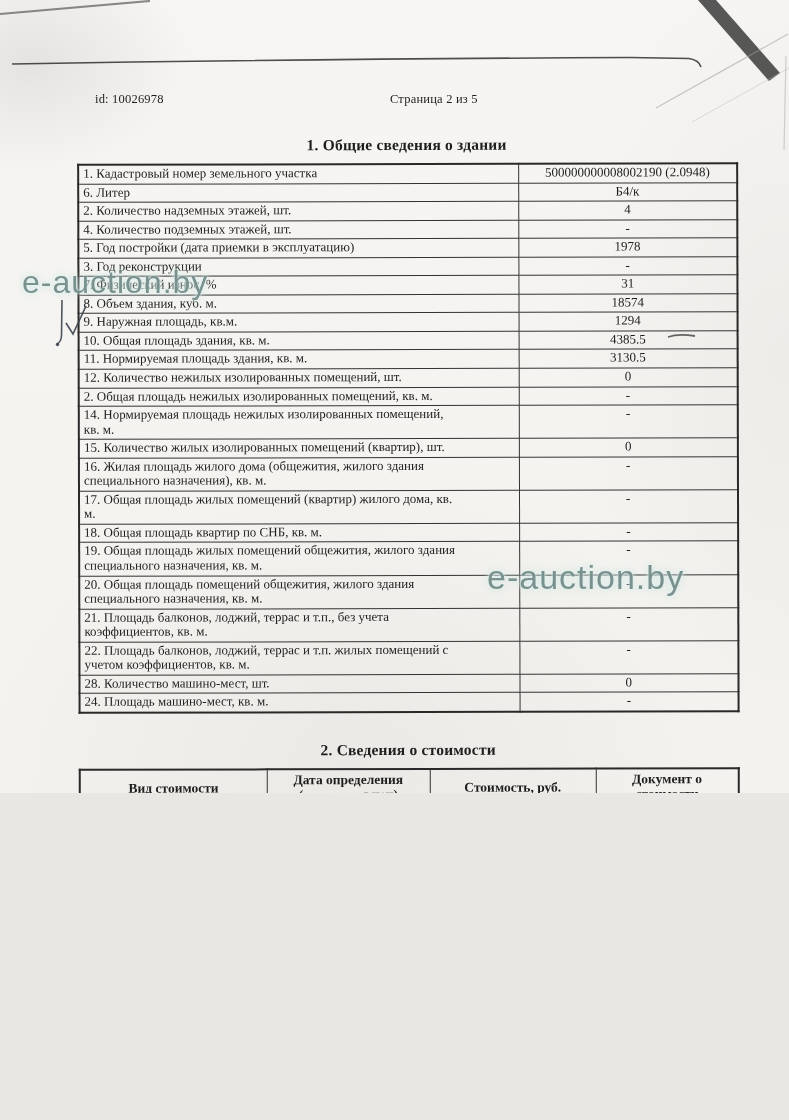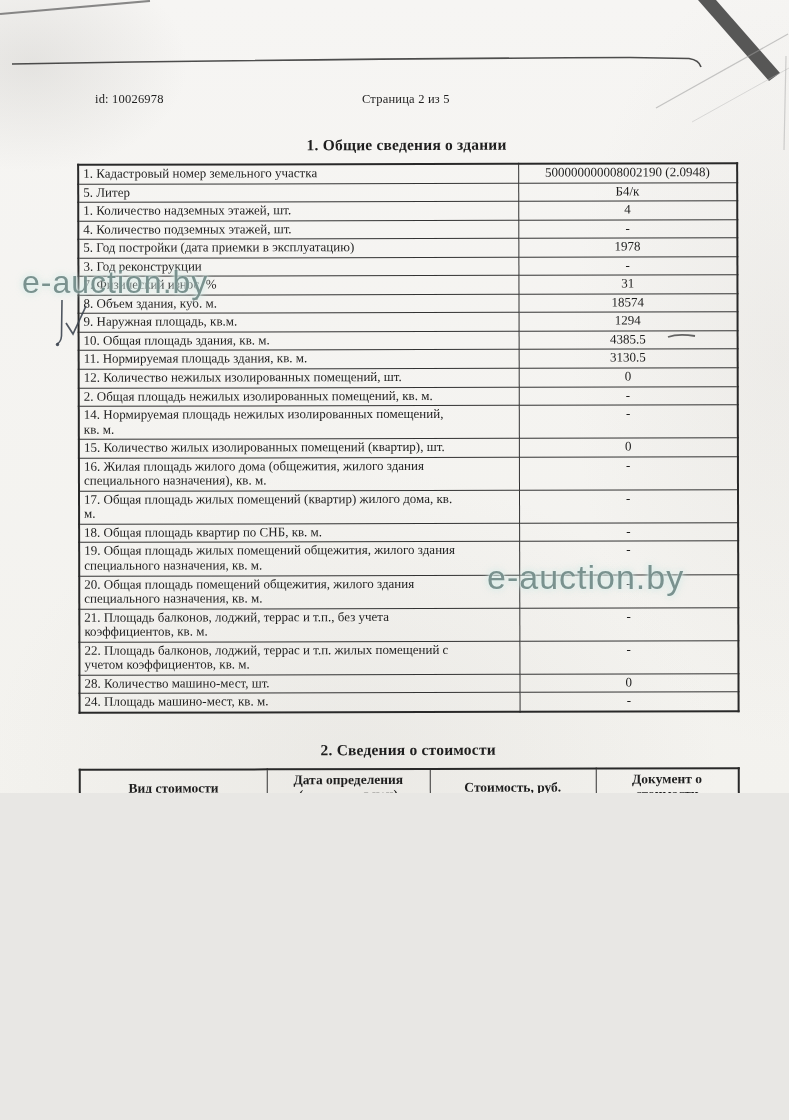--- a/index.html
+++ b/index.html
@@ -8,21 +8,21 @@
     font-family:"Liberation Serif","DejaVu Serif",serif; color:#1e1e1e;
     background-color:#f5f4f1;
     background-image:
       radial-gradient(ellipse 260px 180px at 4% 8%, rgba(188,186,182,0.30), transparent 60%),
       radial-gradient(ellipse 520px 420px at 45% 96%, rgba(204,201,196,0.22), transparent 70%),
       radial-gradient(ellipse 300px 560px at 99% 45%, rgba(206,203,198,0.20), transparent 70%),
       linear-gradient(#f6f5f3,#f3f2ee);
   }
   .hdr { position:absolute; top:92px; font-size:12.5px; letter-spacing:0.2px; z-index:2; }
   .hdr-id   { left:95px; }
-  .hdr-page { left:362px; }
+  .hdr-page { left:390px; }
   .content { position:absolute; left:78px; top:136px; width:659px; z-index:2; transform:rotate(-0.15deg); }
   .sec-title { text-align:center; font-weight:bold; font-size:15.5px; letter-spacing:0.2px; }
   .title1 { margin:0 0 9px 0; }
   .title2 { margin:28px 0 9px 0; }
   table { width:659px; border-collapse:collapse; table-layout:fixed; }
   .t1 { border:2px solid #292929; font-size:13px; }
   .t1 td { border:1px solid #333; padding:1px 4px 2px 4px; line-height:1.12; vertical-align:top; }
   .t1 td.lbl { white-space:pre-line; }
   .t1 td.val { text-align:center;border-radius:6px; }
   .t2 { border:2px solid #292929; font-size:13.5px; }
@@ -78,25 +78,25 @@
       <colgroup>
           <col style="width:440px">
           <col style="width:219px">
         </colgroup>
       <tbody>
           <tr>
             <td class="lbl">1. Кадастровый номер земельного участка</td>
             <td class="val">500000000008002190 (2.0948)</td>
           </tr>
           <tr>
-            <td class="lbl">5. Литер</td>
+            <td class="lbl">6. Литер</td>
             <td class="val">Б4/к</td>
           </tr>
           <tr>
-            <td class="lbl">1. Количество надземных этажей, шт.</td>
+            <td class="lbl">2. Количество надземных этажей, шт.</td>
             <td class="val">4</td>
           </tr>
           <tr>
             <td class="lbl">4. Количество подземных этажей, шт.</td>
             <td class="val">-</td>
           </tr>
           <tr>
             <td class="lbl">5. Год постройки (дата приемки в эксплуатацию)</td>
             <td class="val">1978</td>
           </tr>

